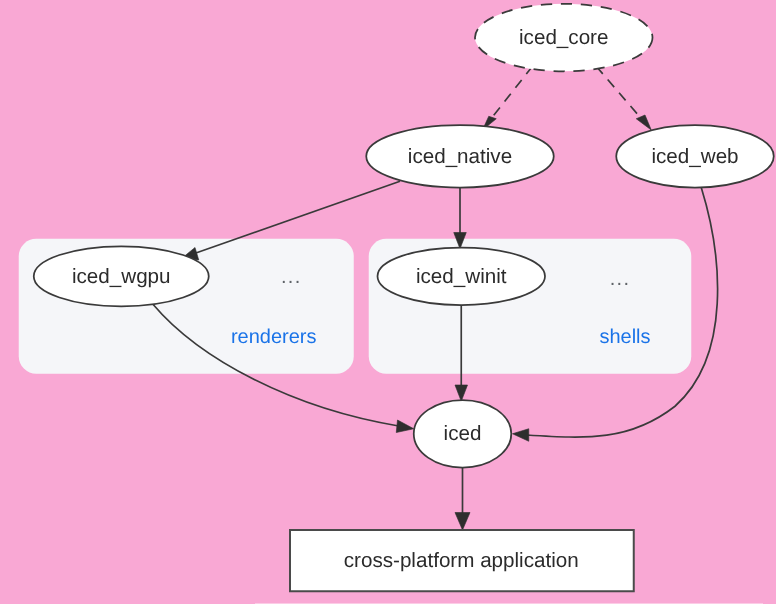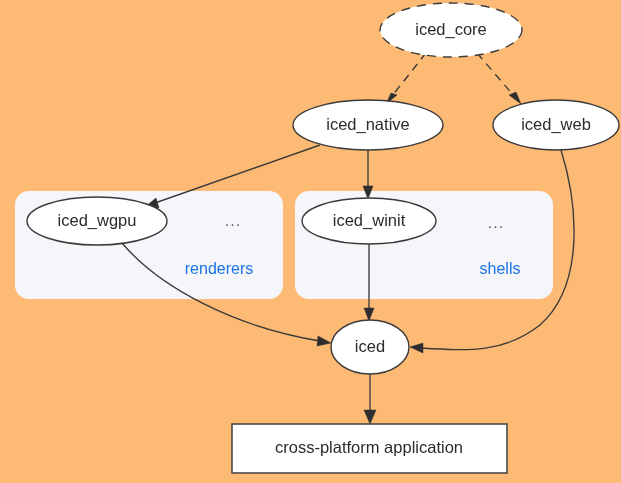--- a/index.html
+++ b/index.html
@@ -11,21 +11,21 @@
   body {
     width: 621px;
     height: 483px;
     overflow: hidden;
     font-family: "Liberation Sans", sans-serif;
   }
   #graph-root {
     position: relative;
     width: 621px;
     height: 483px;
-    background: #fdba74;
+    background: #f9a8d4;
   }
   svg#graph-svg {
     position: absolute;
     top: 0;
     left: 0;
     width: 621px;
     height: 483px;
     display: block;
   }
   .cluster-bg {

